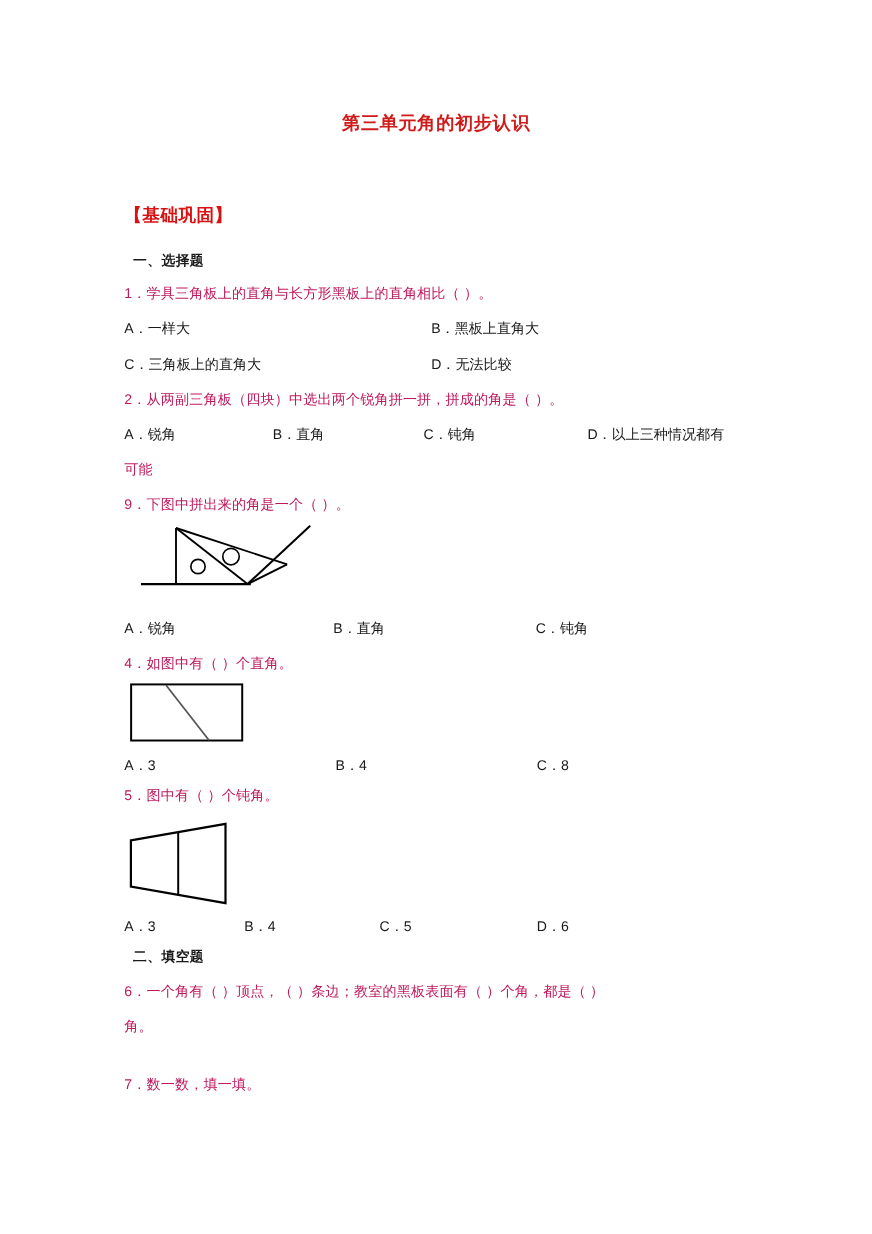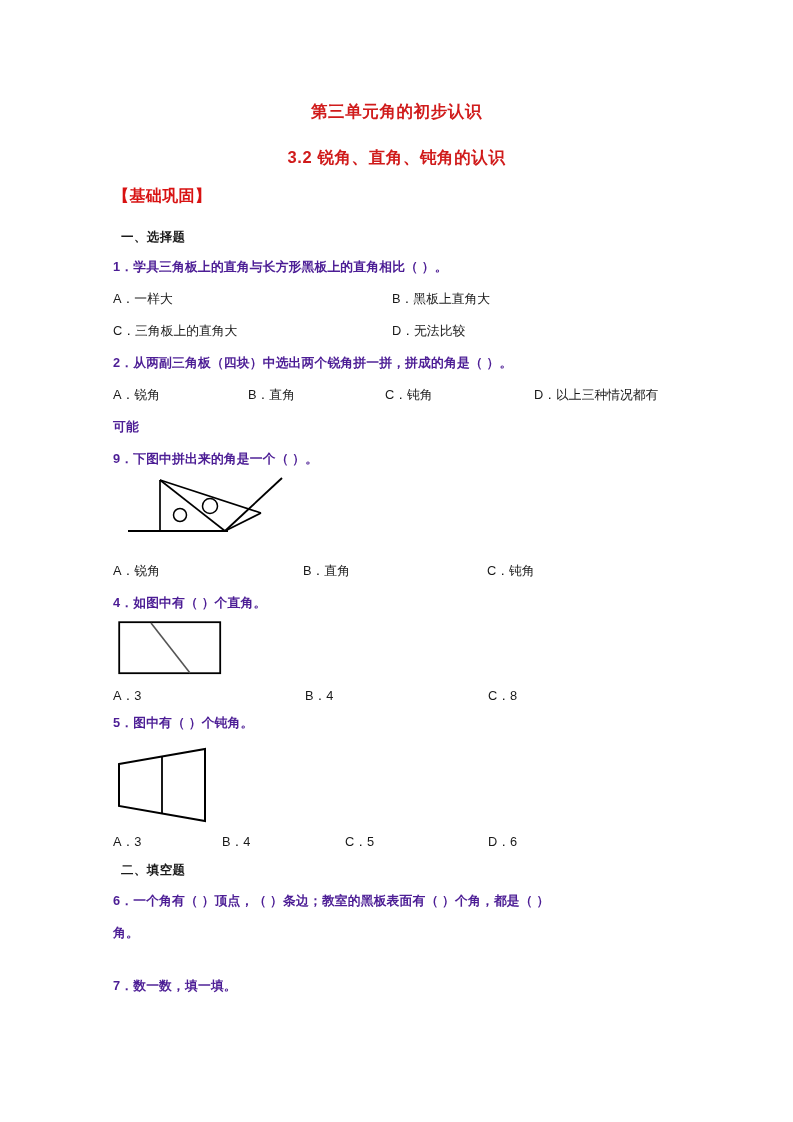--- a/index.html
+++ b/index.html
@@ -59,43 +59,41 @@
     left: 121px;
     font-weight: bold;
     font-size: 12.5px;
     color: #1a1a1a;
     letter-spacing: 0.4px;
   }
   .qline {
     position: absolute;
     left: 113px;
     font-size: 12.8px;
-    color: #4c1d95;
+    color: #be185d;
     letter-spacing: 0.15px;
     white-space: nowrap;
-    font-weight: bold;
   }
   .opt {
     position: absolute;
     font-size: 12.8px;
     color: #1a1a1a;
     white-space: nowrap;
   }
   .fig {
     position: absolute;
   }
   svg { display: block; }
 </style>
 </head>
 <body>
 
 <div class="page">
 
   <div class="title-main">第三单元角的初步认识</div>
-  <div class="title-sub">3.2 锐角、直角、钝角的认识</div>
   <div class="section-red">【基础巩固】</div>
 
   <div class="section-head" style="top:229px;">一、选择题</div>
 
   <div class="qline" style="top:259px;">1．学具三角板上的直角与长方形黑板上的直角相比（        ）。</div>
   <div class="opt" style="left:113px; top:291px;">A．一样大</div>
   <div class="opt" style="left:392px; top:291px;text-align:center;">B．黑板上直角大</div>
   <div class="opt" style="left:113px; top:323px;">C．三角板上的直角大</div>
   <div class="opt" style="left:392px; top:323px;">D．无法比较</div>
 

